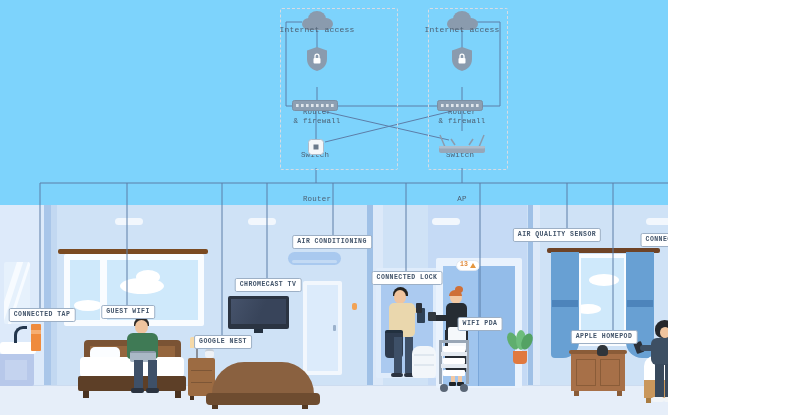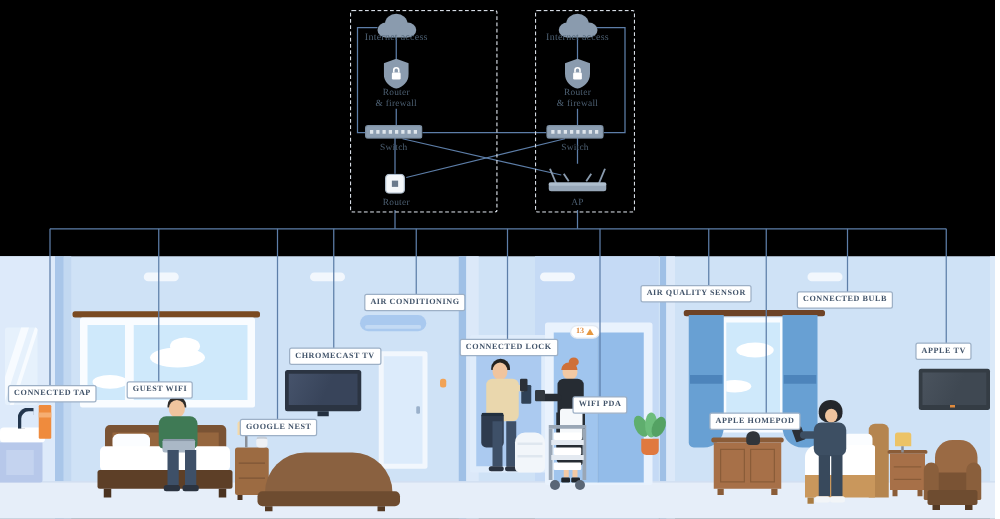--- a/index.html
+++ b/index.html
@@ -1,22 +1,22 @@
 <!DOCTYPE html>
 <html><head>
 <meta charset="utf-8">
 <style>
   html,body{margin:0;padding:0;background:#fff;}
-  #stage{position:relative;width:796px;height:415px;background:#000000;overflow:hidden;
-         font-family:Liberation Serif, serif;}
+  #stage{position:relative;width:668px;height:415px;background:#7dd3fc;overflow:hidden;
+         font-family:Liberation Mono, monospace;}
   .a{position:absolute;box-sizing:border-box;}
   
   .dashed{border:1px dashed #d6dce4;border-radius:2px;}
   .dtext{color:#4d6073;font-size:8px;letter-spacing:.2px;text-align:center;}
-  .dtext.small{font-size:7.5px;}
+  .dtext.small{font-size:7.5px;margin-top:38px;}
   svg.icon{display:block;}
   
   .tag{background:#ffffff;border:1px solid #9db0c6;border-radius:2px;color:#42546a;
        font-size:6.5px;font-weight:bold;letter-spacing:.45px;line-height:1;
        padding:2.5px 4px;white-space:nowrap;transform:translateX(-50%);z-index:10;}
   
   .pill{background:#f2f7fd;border-radius:5px;}
   .cloud{background:#ffffff;border-radius:50%;}
   .legbrown{background:#4a3220;}
   

